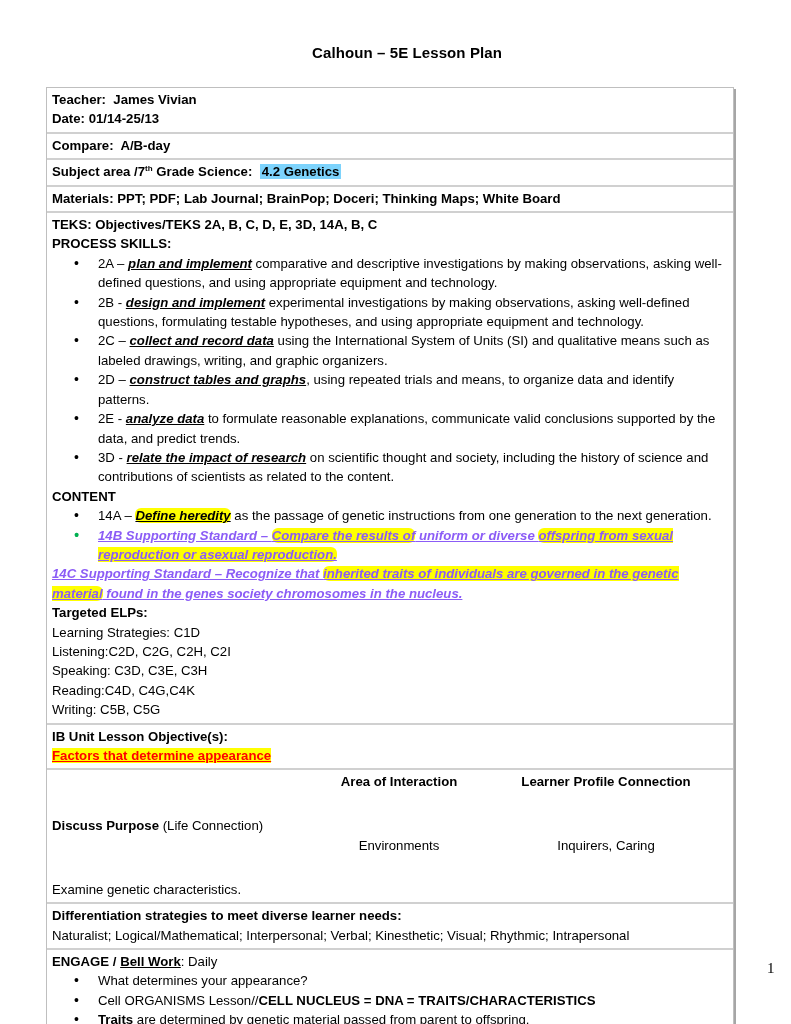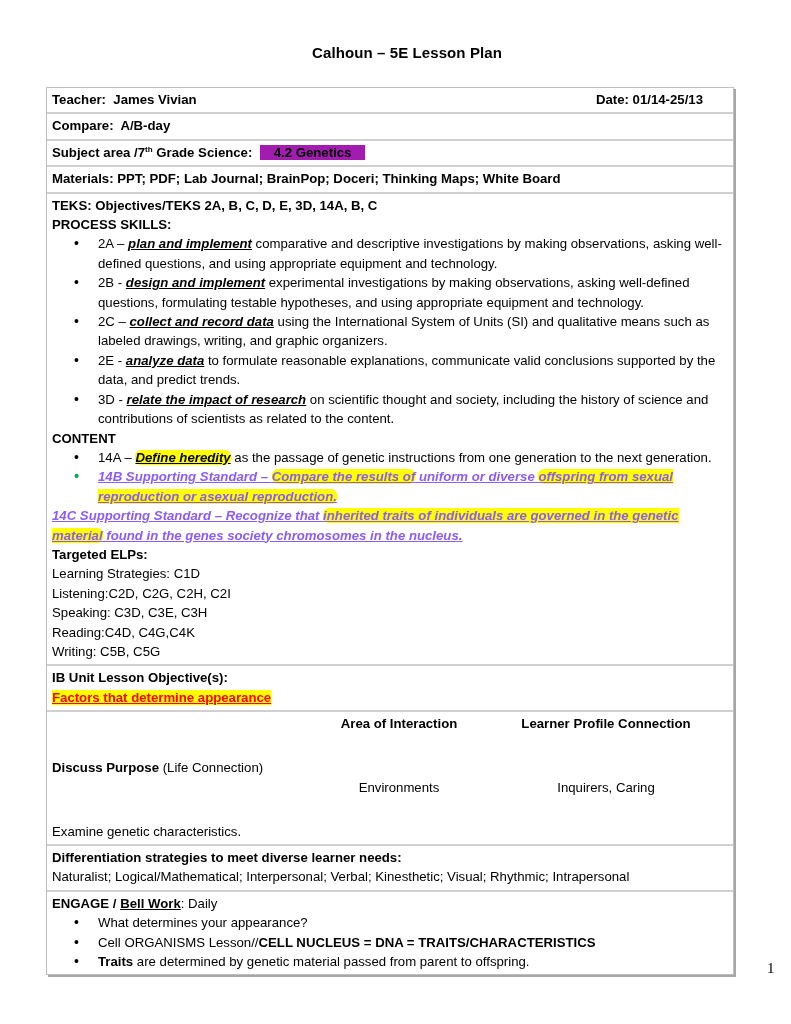--- a/index.html
+++ b/index.html
@@ -3,25 +3,25 @@
 <meta charset="utf-8">
 <style>
   html, body { margin: 0; padding: 0; background: #ffffff; }
   body { width: 791px; height: 1024px; position: relative; overflow: hidden;
          font-family: "Liberation Sans", sans-serif; color: #000; }
   .title { position: absolute; top: 44px; left: 0; width: 758px; text-align: center;
            font-size: 15px; font-weight: bold; letter-spacing: 0.1px; margin-left: 28px; }
   .table { position: absolute; left: 46px; top: 87px; width: 686px;
            border: 1px solid #bfbfbf; box-shadow: 2px 2px 0 #a6a6a6; background: #fff; }
   .row { border-top: 1px solid #c8c8c8; padding: 2px 5px 3px 5px; font-size: 13.2px; line-height: 19.4px; }
-  .row:first-child { border-top: none; }
+  .row:first-child { border-top: none; flex-direction: column; }
   .row + .row { border-top: 2px solid #d0d0d0; }
   .b { font-weight: bold; }
   .flexrow { display: flex; justify-content: space-between; }
-  .hl-orange { background: #a21caf; padding: 0 14px; }
+  .hl-orange { background: #7dd3fc; padding: 0 2px; }
   .hl-yellow { background: #ffff00; border-radius: 6px; }
   ul { margin: 0; padding: 0 0 0 46px; list-style: none; }
   li { position: relative; }
   li::before { content: "\2022"; position: absolute; left: -24px; top: 0; font-size: 14px; }
   .kw { font-weight: bold; font-style: italic; text-decoration: underline; }
   .green { color: #8b5cf6; font-weight: bold; font-style: italic; text-decoration: underline; }
   .green-li::before { color: #00b050; }
   .red-ul { color: #ff0000; font-weight: bold; text-decoration: underline; background: #ffff00; }
   .u { text-decoration: underline; }
   .three { display: flex; }
@@ -53,20 +53,21 @@
 
   <div class="row b">Materials: PPT; PDF; Lab Journal; BrainPop; Doceri; Thinking Maps; White Board</div>
 
   <div class="row">
     <div class="b">TEKS: Objectives/TEKS 2A, B, C, D, E, 3D, 14A, B, C</div>
     <div class="b">PROCESS SKILLS:</div>
     <ul>
       <li><span> 2A – </span><span class="kw">plan and implement</span><span> comparative and descriptive investigations by making observations, asking well-defined questions, and using appropriate equipment and technology.</span></li>
       <li><span>2B - </span><span class="kw">design and implement</span><span> experimental investigations by making observations, asking well-defined questions, formulating testable hypotheses, and using appropriate equipment and technology.</span></li>
       <li><span>2C – </span><span class="kw">collect and record data</span><span> using the International System of Units (SI) and qualitative means such as labeled drawings, writing, and graphic organizers.</span></li>
+      <li><span>2D – </span><span class="kw">construct tables and graphs</span><span>, using repeated trials and means, to organize data and identify patterns.</span></li>
       <li><span>2E - </span><span class="kw">analyze data</span><span> to formulate reasonable explanations, communicate valid conclusions supported by the data, and predict trends.</span></li>
       <li><span>3D - </span><span class="kw">relate the impact of research</span><span> on scientific thought and society, including the history of science and contributions of scientists as related to the content.</span></li>
     </ul>
     <div class="b">CONTENT</div>
     <ul>
       <li><span>14A – </span><span class="kw hl-yellow">Define heredity</span><span> as the passage of genetic instructions from one generation to the next generation.</span></li>
       <li class="green green-li"><span>14B Supporting Standard – </span><span class="hl-yellow">Compare the results of</span><span> uniform or diverse </span><span class="hl-yellow">offspring from sexual reproduction or asexual reproduction.</span></li>
     </ul>
     <div class="green"><span>14C Supporting Standard – Recognize that </span><span class="hl-yellow">inherited traits of individuals are governed in the genetic material</span><span> found in the genes society chromosomes in the nucleus.</span></div>
     <div class="b">Targeted ELPs:</div>

